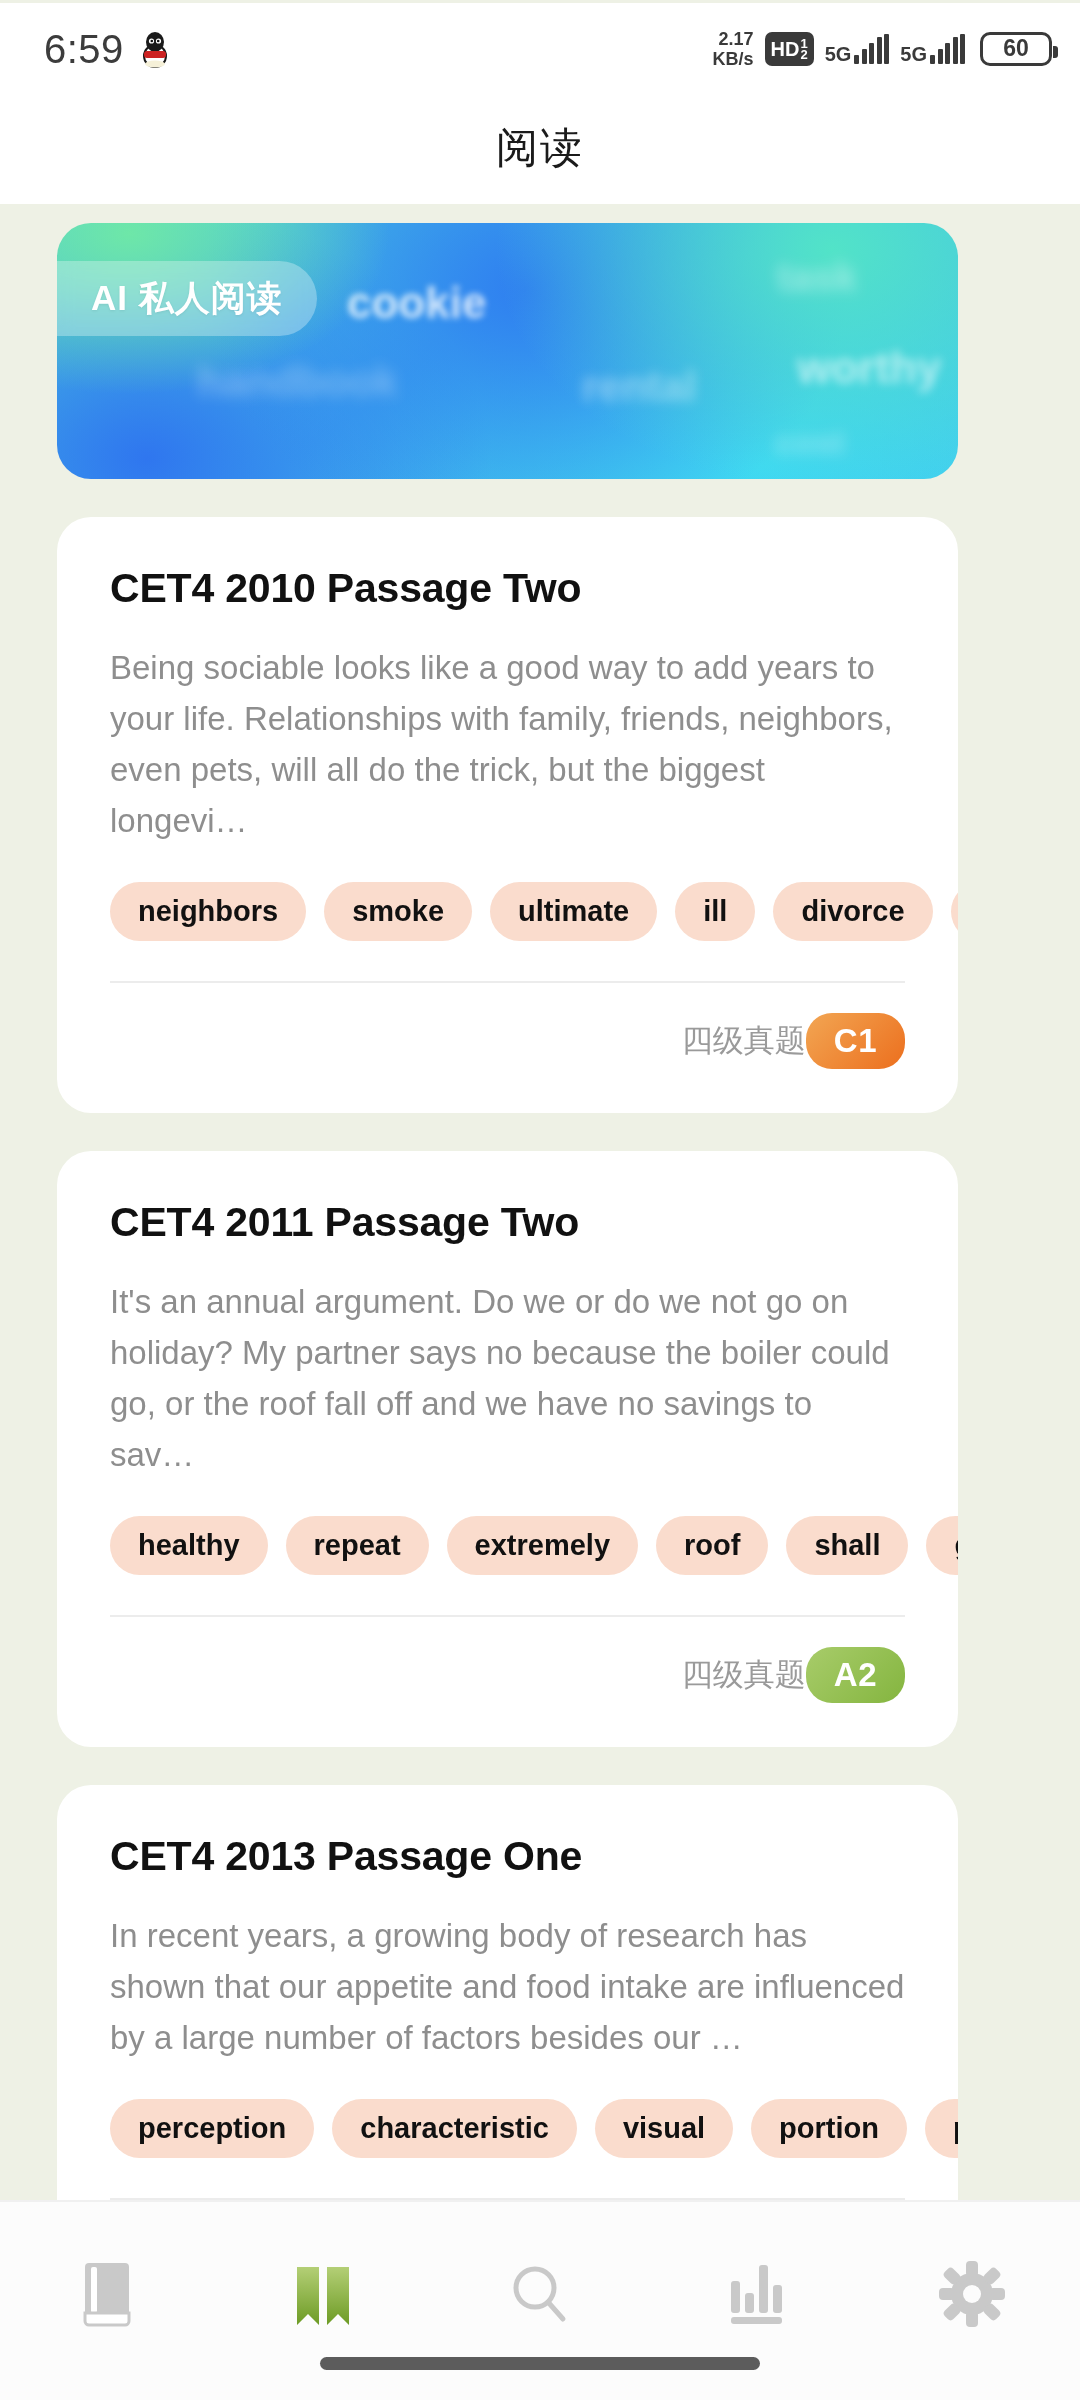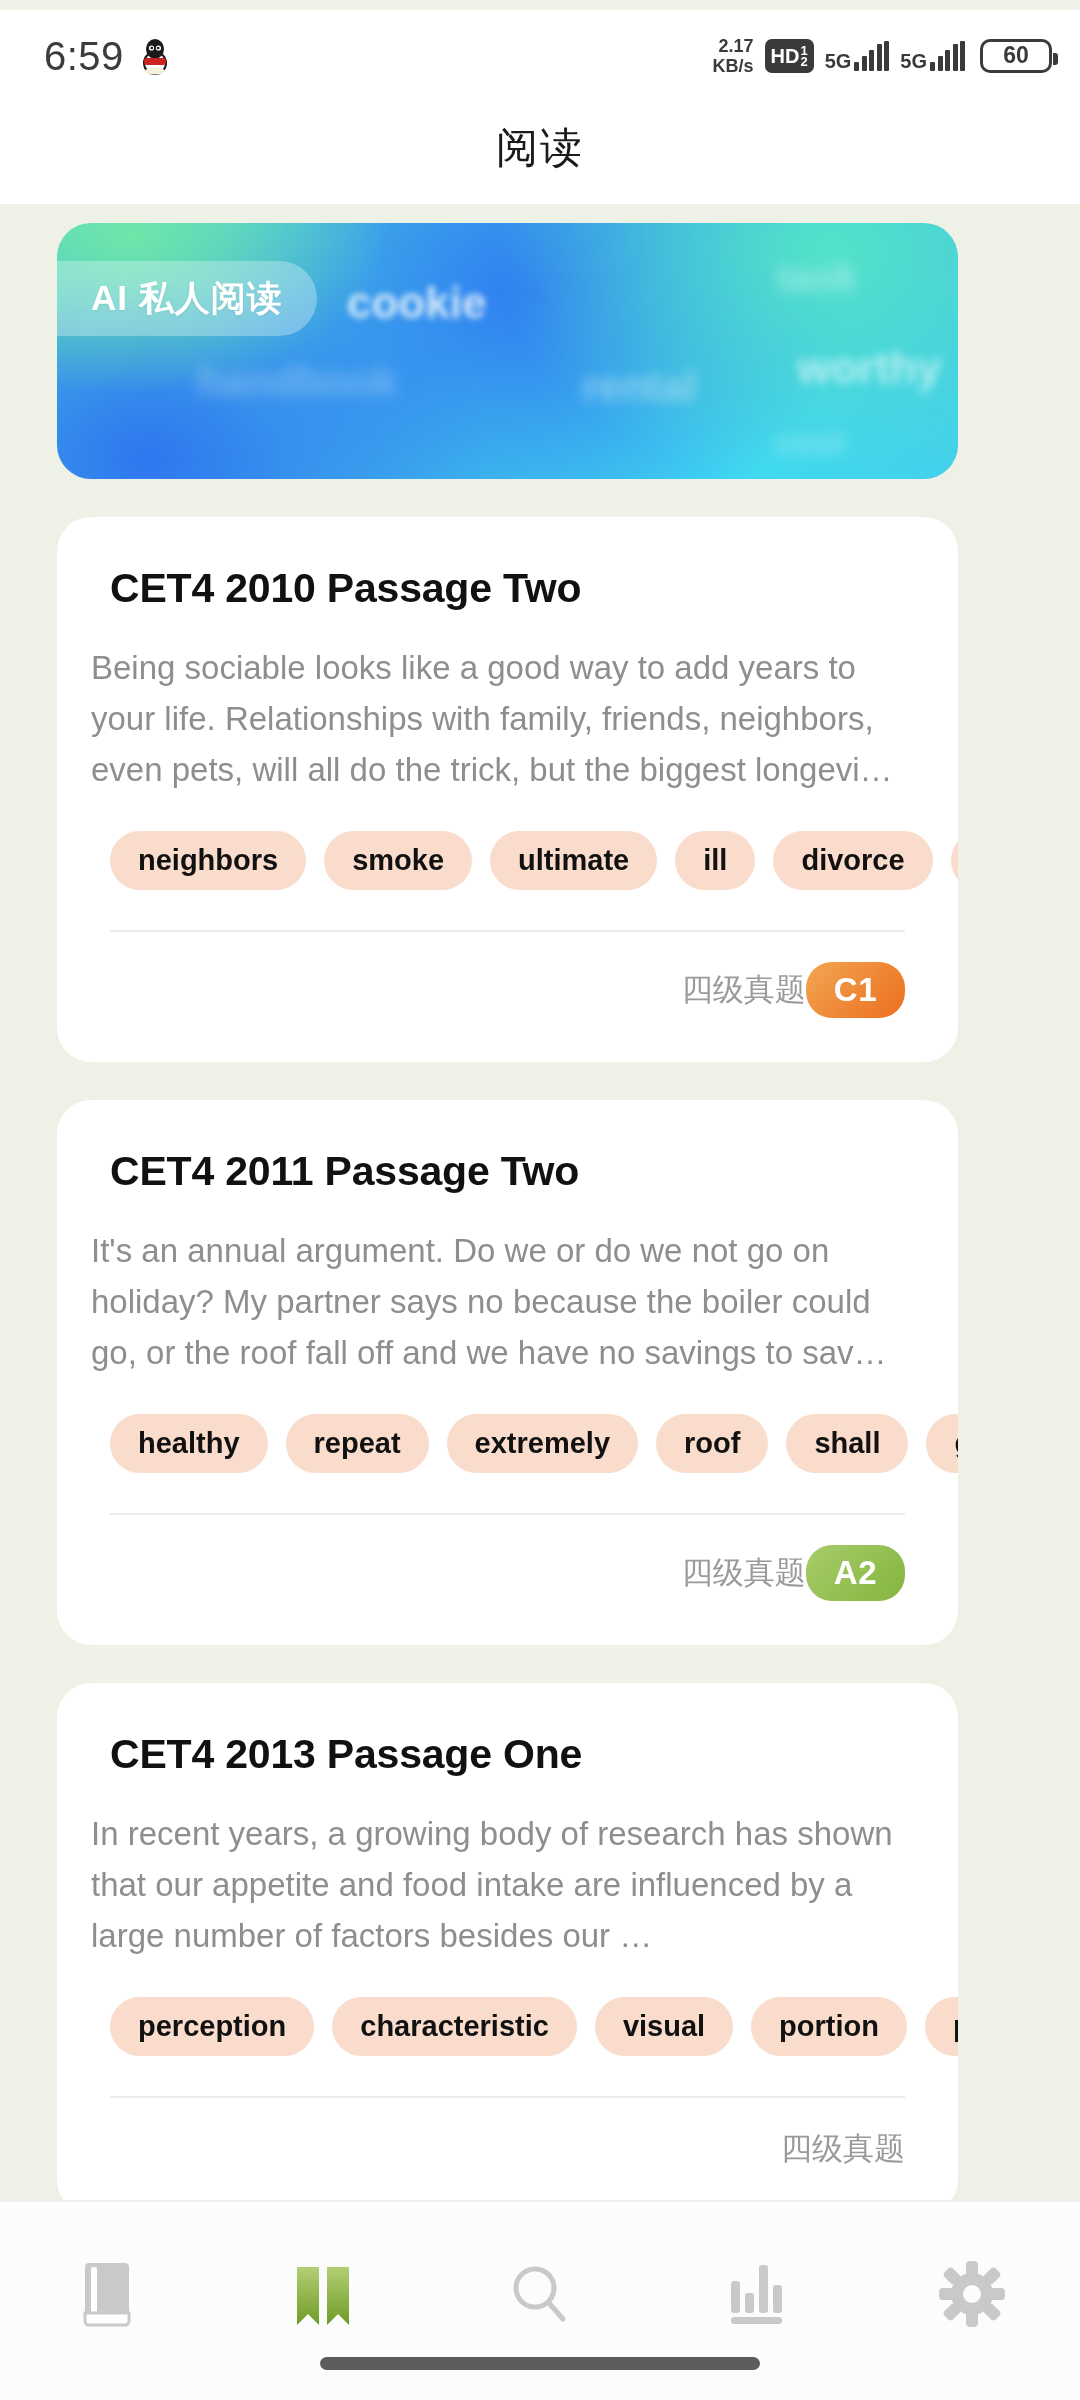--- a/index.html
+++ b/index.html
@@ -11,21 +11,21 @@
   }
   #screen {
     position:relative;
     width:1080px; height:2400px;
     background:#eef1e5;
     overflow:hidden;
   }
 
   
   .statusbar {
-    position:absolute; top:10px; left:0;
+    position:absolute; top:3px; left:0;
     width:1080px; height:92px;
     background:#ffffff;
     display:flex; align-items:center;
     padding:0 28px 0 44px;
   }
   .sb-left { display:flex; align-items:center; gap:16px; }
   .sb-clock { font-size:40px; color:#3c3c3c; letter-spacing:0.5px; font-family:"Liberation Sans", sans-serif; }
   .qq-icon { width:30px; height:38px; position:relative; display:block; }
   .sb-right { margin-left:auto; display:flex; align-items:center; gap:11px; }
   .net-speed {
@@ -115,21 +115,21 @@
     border-radius:34px;
     padding:48px 0 0 0;
     overflow:hidden;
   }
   .card-title {
     font-size:41px; font-weight:bold; color:#111111;
     padding:0 53px; letter-spacing:-0.2px;
   }
   .card-excerpt {
     font-size:33px; line-height:51px; color:#8e8e8e;
-    padding:0 34px; margin-top:30px;
+    padding:0 53px; margin-top:30px;
   }
   .tag-row {
     display:flex; gap:18px; margin-top:36px;
     padding:0 0 0 53px;
     flex-wrap:nowrap; overflow:hidden;
   }
   .tag {
     background:#fadccd; color:#111111;
     border-radius:30px; padding:13px 28px;
     font-size:29px; font-weight:bold; white-space:nowrap;

